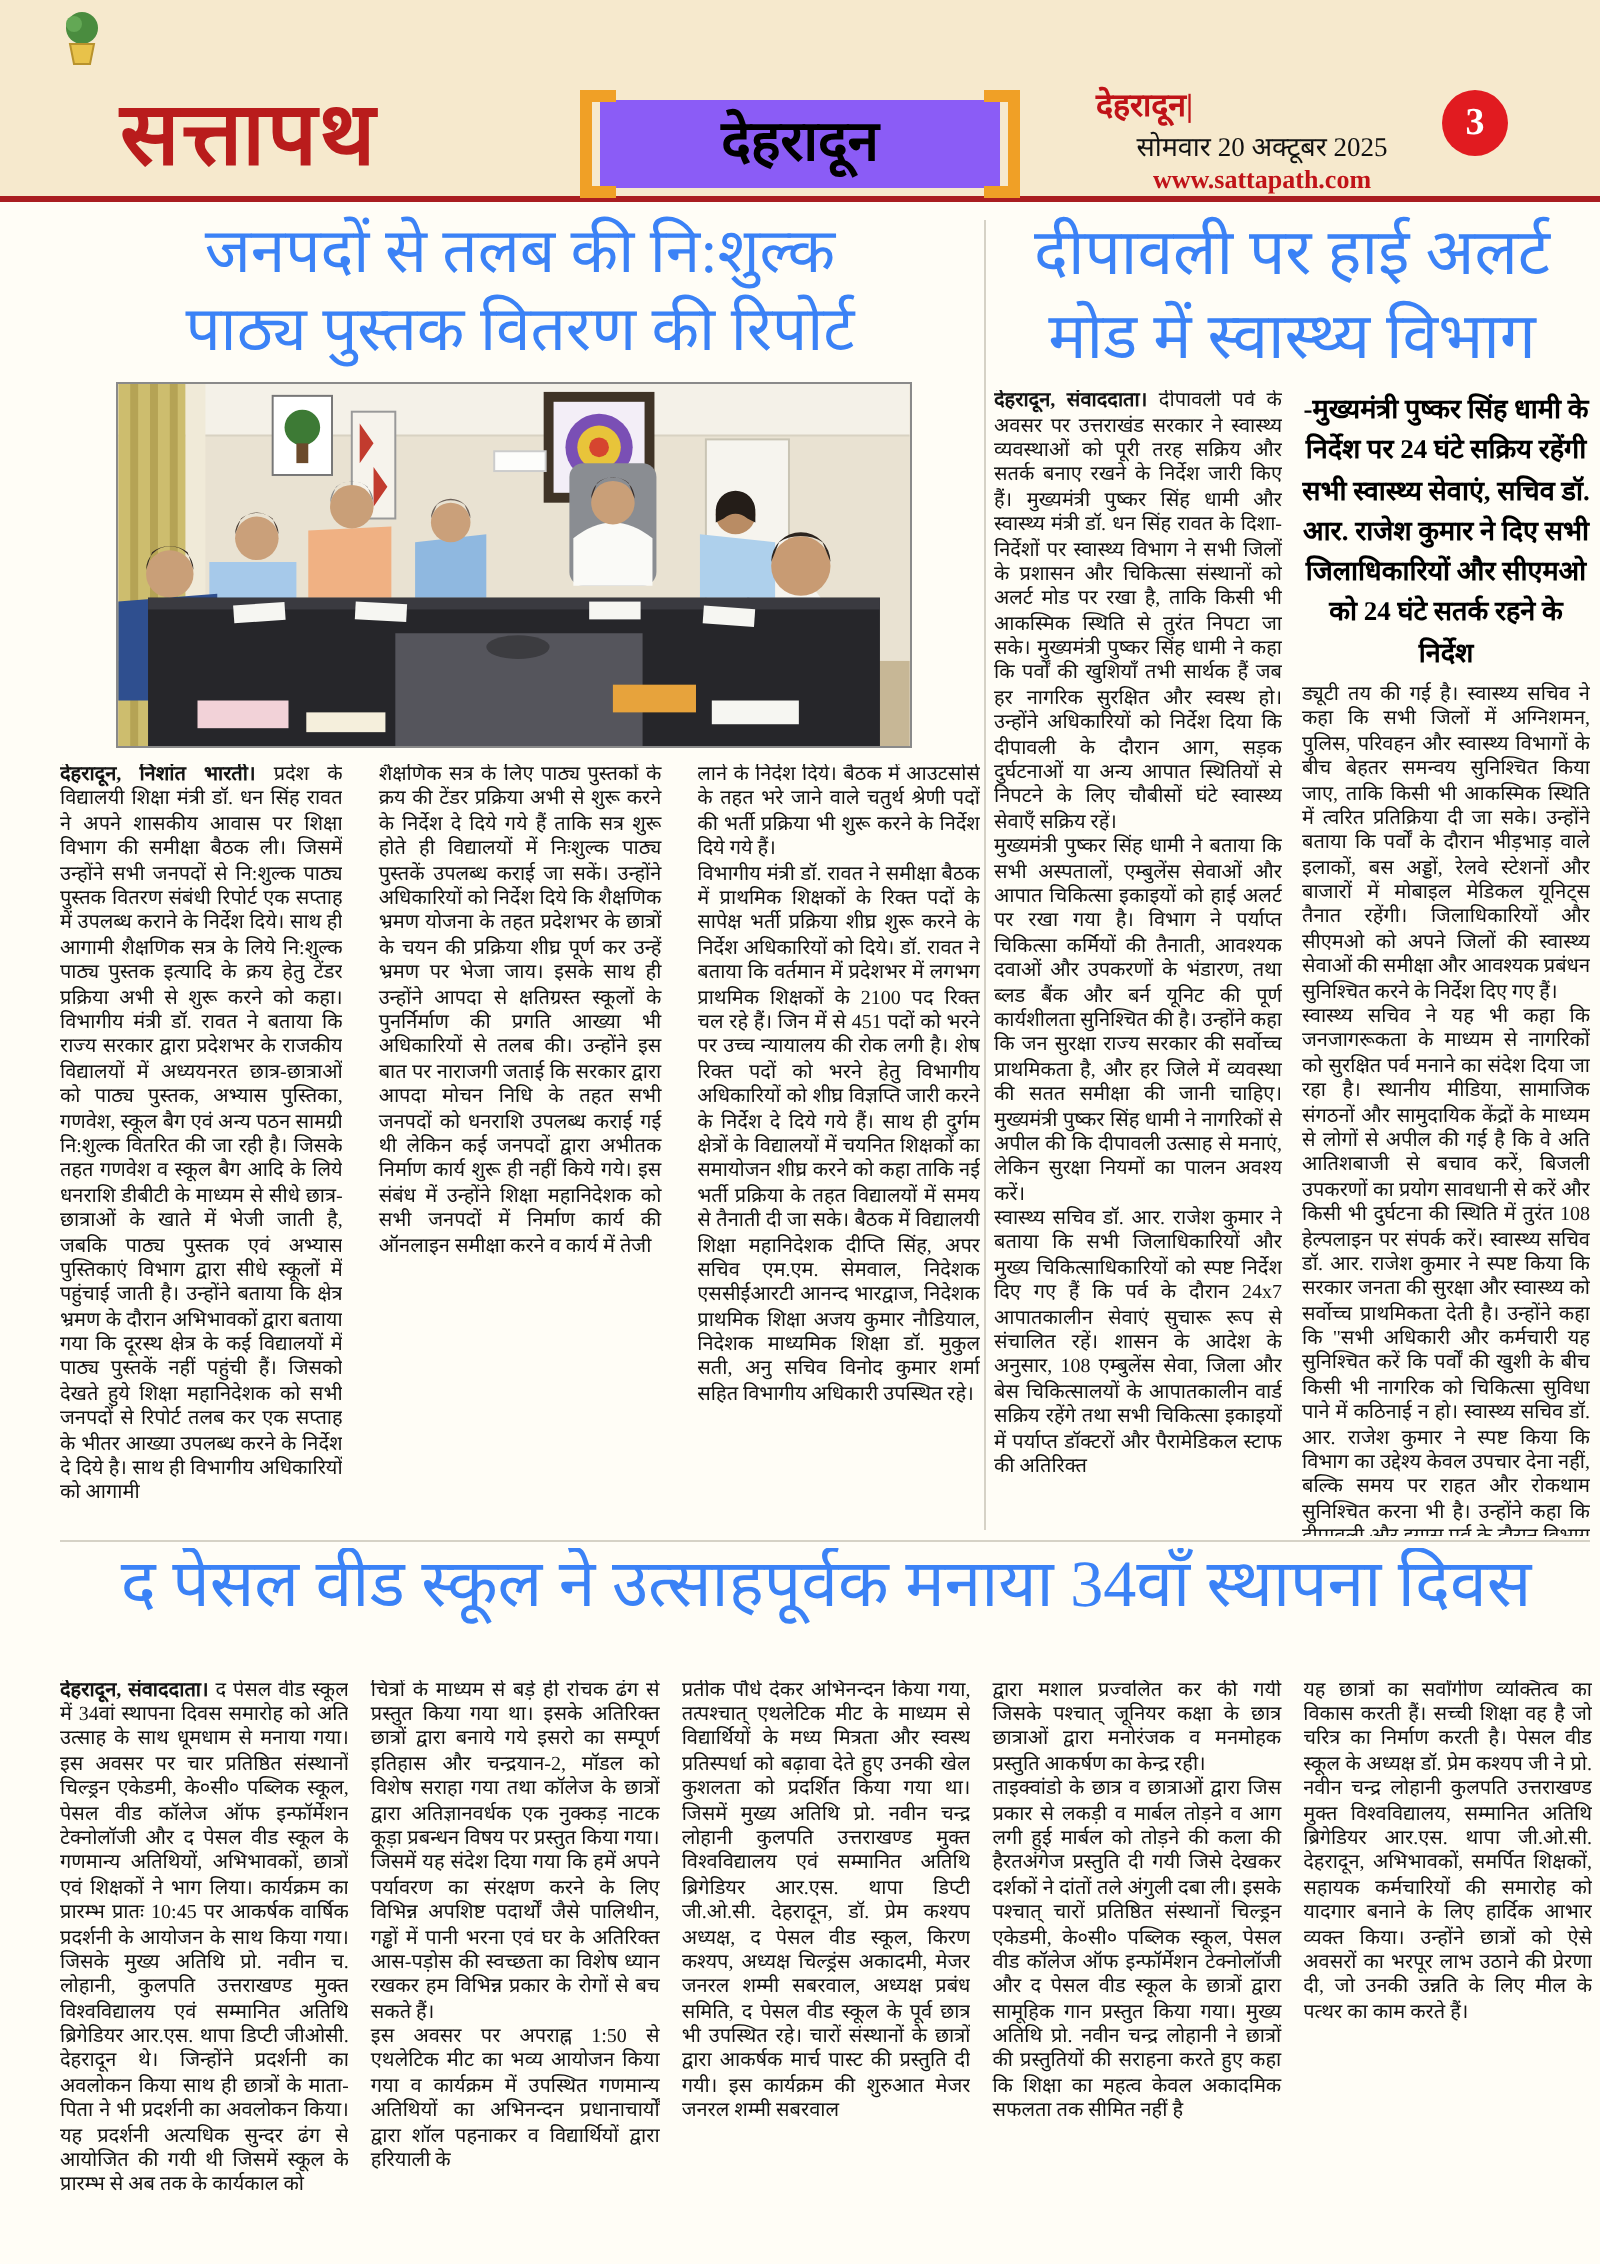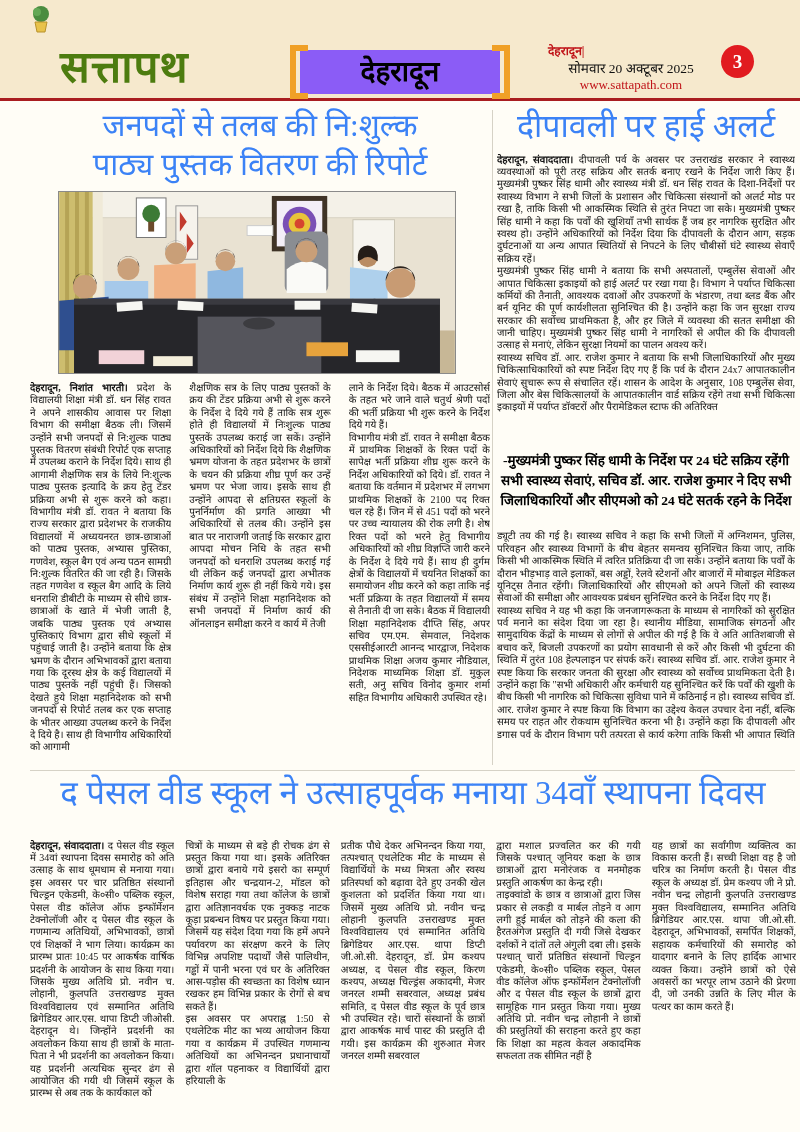--- a/index.html
+++ b/index.html
@@ -10,34 +10,34 @@
     font-family:"Liberation Serif","DejaVu Serif",serif; color:#141414;
   }
   
   .masthead {
     position:absolute; left:0; top:0; width:800px; height:101px;
     background:#f6e9cd; border-bottom:3px solid #a91d20;
   }
   .emblem { position:absolute; left:30px; top:4px; width:22px; height:30px; }
   .paper-name {
     position:absolute; left:60px; top:46px; font-size:44px; font-weight:bold;
-    color:#4d7c0f; letter-spacing:1px; line-height:1;
+    color:#b91c1c; letter-spacing:1px; line-height:1;
   }
   .edition-box {
     position:absolute; left:300px; top:50px; width:200px; height:44px;
     background:#8b5cf6; text-align:center; line-height:44px;
     font-size:28px; font-weight:bold; color:#000;
   }
   .bracket { position:absolute; top:-5px; bottom:-5px; width:18px; }
   .bracket.l { left:-10px; border:6px solid #f0a026; border-right:none; }
   .bracket.r { right:-10px; border:6px solid #f0a026; border-left:none; }
   .issue-info { position:absolute; left:548px; top:44px; width:166px; text-align:center; line-height:1.3; }
-  .issue-info .edlabel { text-align:left; font-size:12px; font-weight:bold; color:#c01318; }
+  .issue-info .edlabel { text-align:left; font-size:16px; font-weight:bold; color:#c01318; }
   .issue-info .dateline-top { font-size:13.5px; font-weight:normal; color:#111; }
-  .issue-info .site { font-size:13px; font-weight:normal; color:#c01318; }
+  .issue-info .site { font-size:13px; font-weight:bold; color:#c01318; }
   .page-circle {
     position:absolute; left:721px; top:45px; width:33px; height:33px;
     background:#e11b20; border-radius:50%; color:#fff; font-size:19px;
     font-weight:bold; text-align:center; line-height:33px;
   }
   
   section { position:absolute; overflow:hidden; }
   h1 { font-weight:normal; text-align:center; color:#3b82f6; }
   .cols { display:flex; overflow:hidden; }
   .col { text-align:justify; font-size:10px; line-height:1.24; overflow:hidden; }
@@ -50,23 +50,23 @@
   .photo {
     width:398px; height:183px; margin:7px 0 8px 28px;
     border:1px solid #8a8a8a; background:#e9e2d2;
   }
   .art1 .cols { gap:18px; height:388px; }
   .art1 .col { flex:1; }
   .art1 .subhead { font-size:15px; line-height:1.5; margin-bottom:5px; }
   
   .art2 { left:497px; top:106px; width:298px; height:662px; }
   .art2 h1 { font-size:32px; line-height:1.3; }
-  .art2 .cols { gap:10px; height:584px; margin-top:6px;flex-direction:column; }
+  .art2 .cols { gap:10px; height:584px; margin-top:6px; }
   .art2 .col { flex:1; }
-  .art2 .subhead { font-size:13.5px; line-height:1.5; margin-bottom:19px; }
+  .art2 .subhead { font-size:13.5px; line-height:1.5; margin-bottom:5px; }
   .vdivider { position:absolute; left:492px; top:110px; width:1px; height:655px; background:#d6d2c6; }
   .hdivider { position:absolute; left:30px; top:770px; width:765px; height:1px; background:#d6d2c6; }
   
   .art3 { left:30px; top:774px; width:766px; height:348px; }
   .art3 h1 { font-size:33px; line-height:1.2; white-space:nowrap; }
   .art3 .cols { gap:11px; height:292px; margin-top:26px; }
   .art3 .col { flex:1; }
 </style>
 </head>
 <body>
@@ -170,21 +170,21 @@
         <div class="col-text">शैक्षणिक सत्र के लिए पाठ्य पुस्तकों के क्रय की टेंडर प्रक्रिया अभी से शुरू करने के निर्देश दे दिये गये हैं ताकि सत्र शुरू होते ही विद्यालयों में निःशुल्क पाठ्य पुस्तकें उपलब्ध कराई जा सकें। उन्होंने अधिकारियों को निर्देश दिये कि शैक्षणिक भ्रमण योजना के तहत प्रदेशभर के छात्रों के चयन की प्रक्रिया शीघ्र पूर्ण कर उन्हें भ्रमण पर भेजा जाय। इसके साथ ही उन्होंने आपदा से क्षतिग्रस्त स्कूलों के पुनर्निर्माण की प्रगति आख्या भी अधिकारियों से तलब की। उन्होंने इस बात पर नाराजगी जताई कि सरकार द्वारा आपदा मोचन निधि के तहत सभी जनपदों को धनराशि उपलब्ध कराई गई थी लेकिन कई जनपदों द्वारा अभीतक निर्माण कार्य शुरू ही नहीं किये गये। इस संबंध में उन्होंने शिक्षा महानिदेशक को सभी जनपदों में निर्माण कार्य की ऑनलाइन समीक्षा करने व कार्य में तेजी</div>
       </div>
       <div class="col col-text">लाने के निर्देश दिये। बैठक में आउटसोर्स के तहत भरे जाने वाले चतुर्थ श्रेणी पदों की भर्ती प्रक्रिया भी शुरू करने के निर्देश दिये गये हैं।
 विभागीय मंत्री डॉ. रावत ने समीक्षा बैठक में प्राथमिक शिक्षकों के रिक्त पदों के सापेक्ष भर्ती प्रक्रिया शीघ्र शुरू करने के निर्देश अधिकारियों को दिये। डॉ. रावत ने बताया कि वर्तमान में प्रदेशभर में लगभग प्राथमिक शिक्षकों के 2100 पद रिक्त चल रहे हैं। जिन में से 451 पदों को भरने पर उच्च न्यायालय की रोक लगी है। शेष रिक्त पदों को भरने हेतु विभागीय अधिकारियों को शीघ्र विज्ञप्ति जारी करने के निर्देश दे दिये गये हैं। साथ ही दुर्गम क्षेत्रों के विद्यालयों में चयनित शिक्षकों का समायोजन शीघ्र करने को कहा ताकि नई भर्ती प्रक्रिया के तहत विद्यालयों में समय से तैनाती दी जा सके। बैठक में विद्यालयी शिक्षा महानिदेशक दीप्ति सिंह, अपर सचिव एम.एम. सेमवाल, निदेशक एससीईआरटी आनन्द भारद्वाज, निदेशक प्राथमिक शिक्षा अजय कुमार नौडियाल, निदेशक माध्यमिक शिक्षा डॉ. मुकुल सती, अनु सचिव विनोद कुमार शर्मा सहित विभागीय अधिकारी उपस्थित रहे।</div>
     </div>
   </section>
 
   <div class="vdivider"></div>
 
   <section class="art2">
-    <h1><span>दीपावली पर हाई अलर्ट</span><br></h1>
+    <h1><span>दीपावली पर हाई अलर्ट</span><br><span>मोड में स्वास्थ्य विभाग</span></h1>
     <div class="cols">
       <div class="col"><span class="dl">देहरादून, संवाददाता। </span><span class="col-text">दीपावली पर्व के अवसर पर उत्तराखंड सरकार ने स्वास्थ्य व्यवस्थाओं को पूरी तरह सक्रिय और सतर्क बनाए रखने के निर्देश जारी किए हैं। मुख्यमंत्री पुष्कर सिंह धामी और स्वास्थ्य मंत्री डॉ. धन सिंह रावत के दिशा-निर्देशों पर स्वास्थ्य विभाग ने सभी जिलों के प्रशासन और चिकित्सा संस्थानों को अलर्ट मोड पर रखा है, ताकि किसी भी आकस्मिक स्थिति से तुरंत निपटा जा सके। मुख्यमंत्री पुष्कर सिंह धामी ने कहा कि पर्वों की खुशियाँ तभी सार्थक हैं जब हर नागरिक सुरक्षित और स्वस्थ हो। उन्होंने अधिकारियों को निर्देश दिया कि दीपावली के दौरान आग, सड़क दुर्घटनाओं या अन्य आपात स्थितियों से निपटने के लिए चौबीसों घंटे स्वास्थ्य सेवाएँ सक्रिय रहें।
 मुख्यमंत्री पुष्कर सिंह धामी ने बताया कि सभी अस्पतालों, एम्बुलेंस सेवाओं और आपात चिकित्सा इकाइयों को हाई अलर्ट पर रखा गया है। विभाग ने पर्याप्त चिकित्सा कर्मियों की तैनाती, आवश्यक दवाओं और उपकरणों के भंडारण, तथा ब्लड बैंक और बर्न यूनिट की पूर्ण कार्यशीलता सुनिश्चित की है। उन्होंने कहा कि जन सुरक्षा राज्य सरकार की सर्वोच्च प्राथमिकता है, और हर जिले में व्यवस्था की सतत समीक्षा की जानी चाहिए। मुख्यमंत्री पुष्कर सिंह धामी ने नागरिकों से अपील की कि दीपावली उत्साह से मनाएं, लेकिन सुरक्षा नियमों का पालन अवश्य करें।
 स्वास्थ्य सचिव डॉ. आर. राजेश कुमार ने बताया कि सभी जिलाधिकारियों और मुख्य चिकित्साधिकारियों को स्पष्ट निर्देश दिए गए हैं कि पर्व के दौरान 24x7 आपातकालीन सेवाएं सुचारू रूप से संचालित रहें। शासन के आदेश के अनुसार, 108 एम्बुलेंस सेवा, जिला और बेस चिकित्सालयों के आपातकालीन वार्ड सक्रिय रहेंगे तथा सभी चिकित्सा इकाइयों में पर्याप्त डॉक्टरों और पैरामेडिकल स्टाफ की अतिरिक्त</span></div>
       <div class="col">
         <div class="subhead">-मुख्यमंत्री पुष्कर सिंह धामी के निर्देश पर 24 घंटे सक्रिय रहेंगी सभी स्वास्थ्य सेवाएं, सचिव डॉ. आर. राजेश कुमार ने दिए सभी जिलाधिकारियों और सीएमओ को 24 घंटे सतर्क रहने के निर्देश</div>
         <div class="col-text">ड्यूटी तय की गई है। स्वास्थ्य सचिव ने कहा कि सभी जिलों में अग्निशमन, पुलिस, परिवहन और स्वास्थ्य विभागों के बीच बेहतर समन्वय सुनिश्चित किया जाए, ताकि किसी भी आकस्मिक स्थिति में त्वरित प्रतिक्रिया दी जा सके। उन्होंने बताया कि पर्वों के दौरान भीड़भाड़ वाले इलाकों, बस अड्डों, रेलवे स्टेशनों और बाजारों में मोबाइल मेडिकल यूनिट्स तैनात रहेंगी। जिलाधिकारियों और सीएमओ को अपने जिलों की स्वास्थ्य सेवाओं की समीक्षा और आवश्यक प्रबंधन सुनिश्चित करने के निर्देश दिए गए हैं।
 स्वास्थ्य सचिव ने यह भी कहा कि जनजागरूकता के माध्यम से नागरिकों को सुरक्षित पर्व मनाने का संदेश दिया जा रहा है। स्थानीय मीडिया, सामाजिक संगठनों और सामुदायिक केंद्रों के माध्यम से लोगों से अपील की गई है कि वे अति आतिशबाजी से बचाव करें, बिजली उपकरणों का प्रयोग सावधानी से करें और किसी भी दुर्घटना की स्थिति में तुरंत 108 हेल्पलाइन पर संपर्क करें। स्वास्थ्य सचिव डॉ. आर. राजेश कुमार ने स्पष्ट किया कि सरकार जनता की सुरक्षा और स्वास्थ्य को सर्वोच्च प्राथमिकता देती है। उन्होंने कहा कि "सभी अधिकारी और कर्मचारी यह सुनिश्चित करें कि पर्वों की खुशी के बीच किसी भी नागरिक को चिकित्सा सुविधा पाने में कठिनाई न हो। स्वास्थ्य सचिव डॉ. आर. राजेश कुमार ने स्पष्ट किया कि विभाग का उद्देश्य केवल उपचार देना नहीं, बल्कि समय पर राहत और रोकथाम सुनिश्चित करना भी है। उन्होंने कहा कि दीपावली और इगास पर्व के दौरान विभाग पूरी तत्परता से कार्य करेगा ताकि किसी भी आपात स्थिति में तुरंत सहायता उपलब्ध हो सके।</div>
       </div>
     </div>

